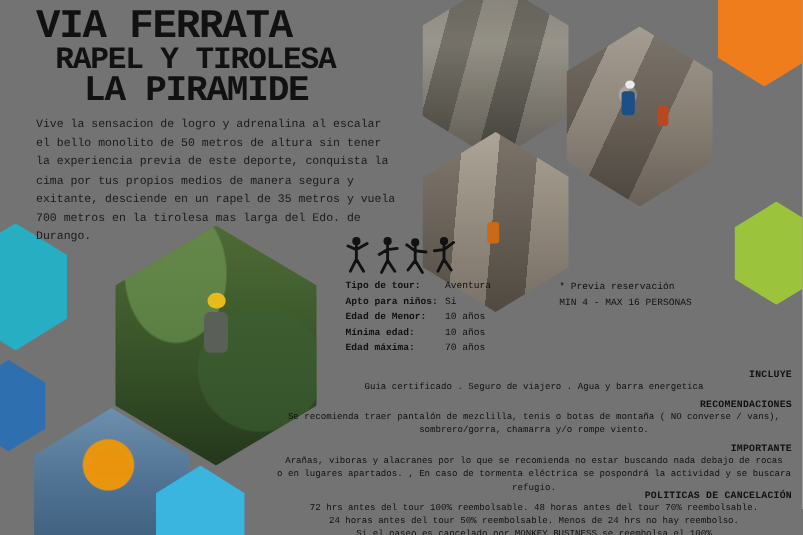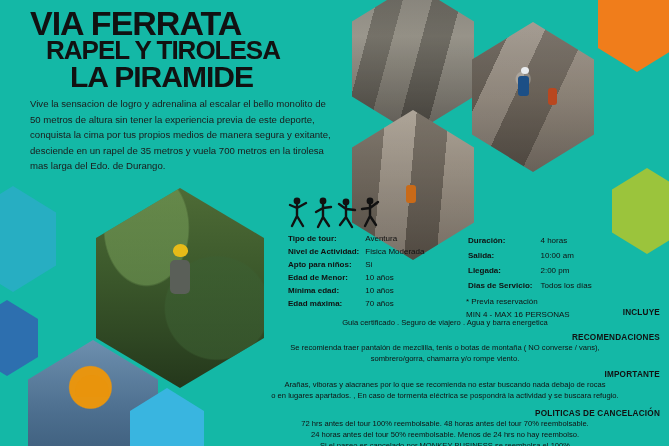--- a/index.html
+++ b/index.html
@@ -5,21 +5,21 @@
   * { box-sizing: border-box; }
   html, body { margin:0; padding:0; }
   body {
     width: 669px; height: 446px;
     background: #ffffff;
     font-family: "Liberation Sans", sans-serif;
     color: #111111;
     overflow: hidden;
     position: relative;
   }
-  .page { position:relative; width:669px; height:446px; overflow:hidden; background:#14b8a6; }
+  .page { position:relative; width:669px; height:446px; overflow:hidden; background:#737373;font-family:Liberation Mono, monospace; }
 
   
   .hex {
     position:absolute;
     clip-path: polygon(50% 0%, 100% 25%, 100% 75%, 50% 100%, 0% 75%, 0% 25%);
     background-size: cover;
     background-position: center;
   }
   .accent-orange { background:#F07D1B; }
   .accent-teal   { background:#27AEC2; }
@@ -164,64 +164,40 @@
   </div>
 
   <div class="specs">
     <table>
       <tbody>
         <tr>
             <td class="k">Tipo de tour:</td>
             <td class="v">Aventura</td>
           </tr>
         <tr>
-            <td class="k">Nivel de Actividad:</td>
-            <td class="v">Fisica Moderada</td>
-          </tr>
-        <tr>
             <td class="k">Apto para niños:</td>
             <td class="v">Si</td>
           </tr>
         <tr>
             <td class="k">Edad de Menor:</td>
             <td class="v">10 años</td>
           </tr>
         <tr>
             <td class="k">Mínima edad:</td>
             <td class="v">10 años</td>
           </tr>
         <tr>
             <td class="k">Edad máxima:</td>
             <td class="v">70 años</td>
           </tr>
       </tbody>
     </table>
   </div>
 
   <div class="specs2">
-    <table>
-      <tbody>
-        <tr>
-            <td class="k">Duración:</td>
-            <td class="v">4 horas</td>
-          </tr>
-        <tr>
-            <td class="k">Salida:</td>
-            <td class="v">10:00 am</td>
-          </tr>
-        <tr>
-            <td class="k">Llegada:</td>
-            <td class="v">2:00 pm</td>
-          </tr>
-        <tr>
-            <td class="k">Dias de Servicio:</td>
-            <td class="v">Todos los días</td>
-          </tr>
-      </tbody>
-    </table>
     <div class="note">* Previa reservación</div>
     <div class="note">MIN 4 - MAX 16 PERSONAS</div>
   </div>
 
   <div class="sect" id="sec-incluye">
     <h4>INCLUYE</h4>
     <p>Guia certificado . Seguro de viajero . Agua y barra energetica</p>
   </div>
 
   <div class="sect" id="sec-recom">

